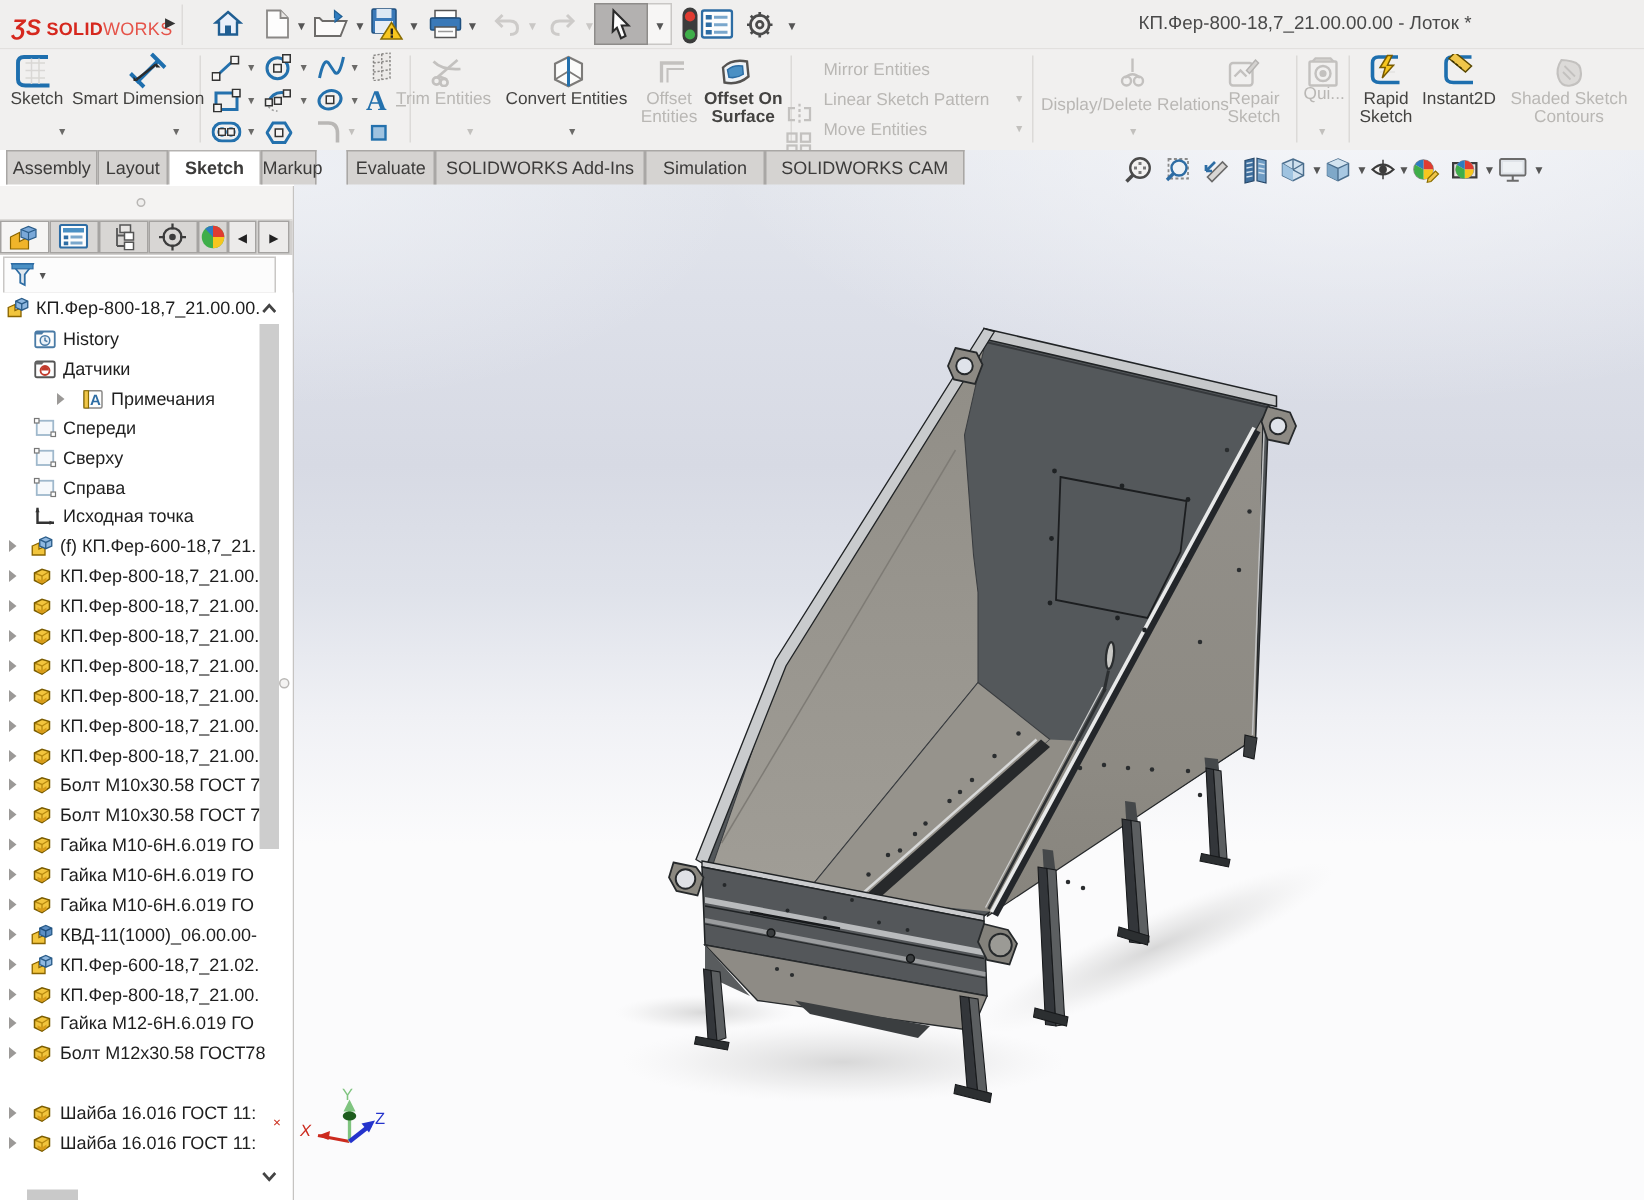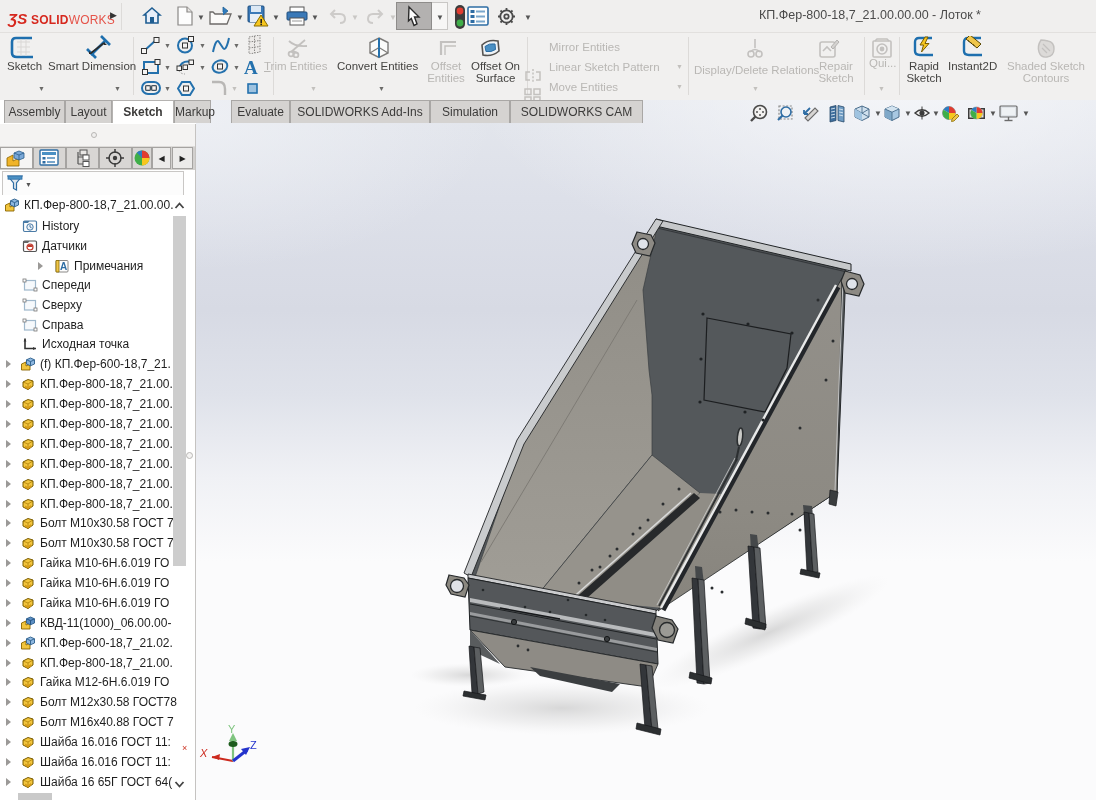--- a/index.html
+++ b/index.html
@@ -145,21 +145,21 @@
     <div class="rib-sep" style="left:899px;"></div>
     <div class="rib-label" style="left:7px;top:27px;">Sketch</div>
     <div class="drop" style="left:38px;top:52px;">▼</div>
     <div class="rib-label" style="left:48px;top:27px;">Smart Dimension</div>
     <div class="drop" style="left:114px;top:52px;">▼</div>
     <div class="rib-label gray" style="left:264px;top:27px;"><span style="text-decoration:underline;">T</span>rim Entities</div>
     <div class="drop gray" style="left:310px;top:52px;">▼</div>
     <div class="rib-label" style="left:337px;top:27px;">Convert Entities</div>
     <div class="drop" style="left:378px;top:52px;">▼</div>
     <div class="rib-label gray c" style="left:424px;top:27px;width:44px;">Offset<br>Entities</div>
-    <div class="rib-label c" style="left:468px;top:27px;width:55px;">Offset On<br>Surface</div>
+    <div class="rib-label c" style="left:468px;top:27px;width:55px;font-weight:bold;">Offset On<br>Surface</div>
     <div class="rib-label gray" style="left:549px;top:8px;">Mirror Entities</div>
     <div class="rib-label gray" style="left:549px;top:28px;">Linear Sketch Pattern</div>
     <div class="drop gray" style="left:676px;top:30px;">▼</div>
     <div class="rib-label gray" style="left:549px;top:48px;">Move Entities</div>
     <div class="drop gray" style="left:676px;top:50px;">▼</div>
     <div class="rib-label gray" style="left:694px;top:31px;white-space:nowrap;">Display/Delete Relations</div>
     <div class="drop gray" style="left:752px;top:52px;">▼</div>
     <div class="rib-label gray c" style="left:812px;top:27px;width:48px;">Repair<br>Sketch</div>
     <div class="rib-label gray" style="left:869px;top:24px;text-align:center;">Qui...</div>
     <div class="drop gray" style="left:878px;top:52px;">▼</div>
@@ -789,47 +789,33 @@
           </svg>
           <span class="txt" style="left:40px;">Гайка М12-6Н.6.019 ГО</span>
         </div>
       <div class="trow" style="top:497px;">
           <i class="exp"></i>
           <svg class="ticon" style="left:20px;" viewBox="0 0 16 16">
             <use href="#i-part"></use>
           </svg>
           <span class="txt" style="left:40px;">Болт М12х30.58 ГОСТ78</span>
         </div>
-      <div class="trow" style="top:517px;">
-          <i class="exp"></i>
-          <svg class="ticon" style="left:20px;" viewBox="0 0 16 16">
-            <use href="#i-part"></use>
-          </svg>
-          <span class="txt" style="left:40px;">Болт М16х40.88 ГОСТ 7</span>
-        </div>
       <div class="trow" style="top:537px;">
           <i class="exp"></i>
           <svg class="ticon" style="left:20px;" viewBox="0 0 16 16">
             <use href="#i-part"></use>
           </svg>
           <span class="txt" style="left:40px;">Шайба 16.016 ГОСТ 11:</span>
         </div>
       <div class="trow" style="top:557px;">
           <i class="exp"></i>
           <svg class="ticon" style="left:20px;" viewBox="0 0 16 16">
             <use href="#i-part"></use>
           </svg>
           <span class="txt" style="left:40px;">Шайба 16.016 ГОСТ 11:</span>
-        </div>
-      <div class="trow" style="top:577px;">
-          <i class="exp"></i>
-          <svg class="ticon" style="left:20px;" viewBox="0 0 16 16">
-            <use href="#i-part"></use>
-          </svg>
-          <span class="txt" style="left:40px;">Шайба 16 65Г ГОСТ 64(</span>
         </div>
       <div class="trow" style="top:597px;">
           <svg class="ticon" style="left:55px;top:5px;" viewBox="0 0 16 16">
             <use href="#i-part"></use>
           </svg>
         </div>
     </div>
     <div id="vsb-up"><svg width="13" height="16" viewBox="0 0 13 16">
           <rect x="0" y="0" width="13" height="16" fill="#ffffff"></rect>
           <path d="M2.5 10 L6.5 5.5 L10.5 10" fill="none" stroke="#444" stroke-width="1.8"></path>

